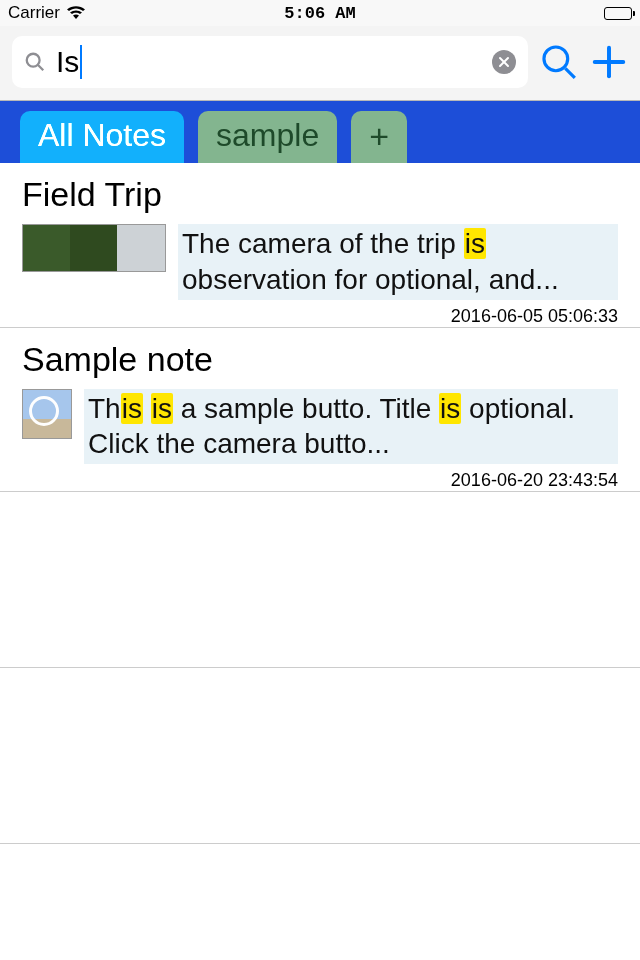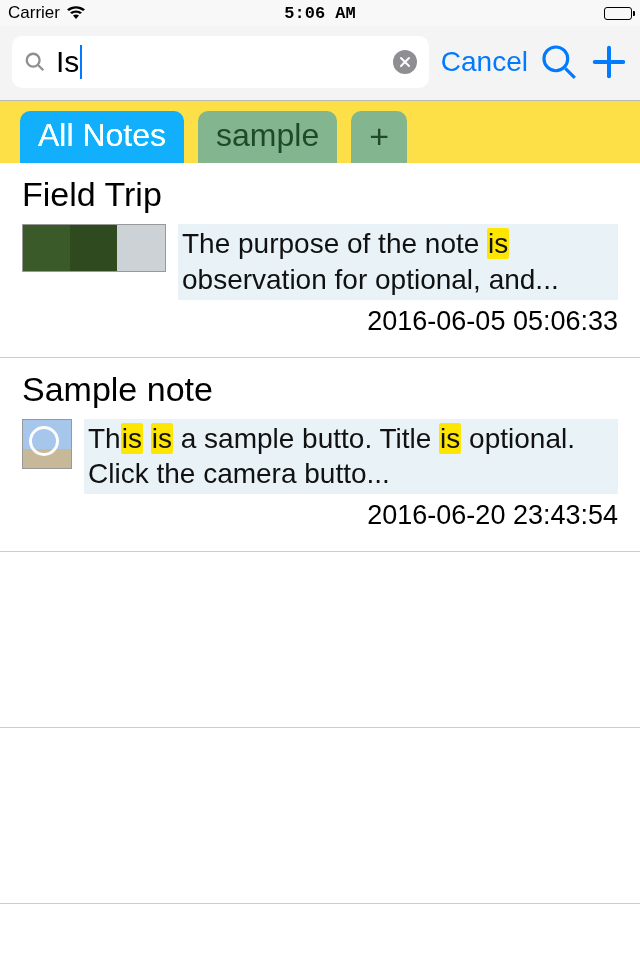--- a/index.html
+++ b/index.html
@@ -65,21 +65,21 @@
     .clear-btn {
       width: 24px; height: 24px; border-radius: 50%;
       background: #8e8e93; color: #fff; display: flex;
       align-items: center; justify-content: center;
       font-size: 18px; flex: none;
     }
     .cancel-btn { color: #007aff; font-size: 28px; }
     .top-icon { color: #007aff; width: 38px; height: 38px; }
 
     .tabs-row {
-      background: #fde047;
+      background: #1d4ed8;
       padding: 10px 20px 0 20px;
       display: flex;
       gap: 14px;
       align-items: stretch;
     }
     .tab {
       padding: 8px 18px 10px 18px;
       border-radius: 10px 10px 0 0;
       font-size: 32px;
       line-height: 1;
@@ -88,21 +88,21 @@
     .tab-inactive { background: #83b58f; color: #1e4a2a; }
     .tab-add {
       background: #83b58f; color: #1e4a2a;
       width: 56px; display: flex; align-items: center; justify-content: center;
       font-size: 34px; font-weight: 300;
     }
 
     .list { }
     .note-item {
       border-bottom: 1px solid #ccc;
-      padding: 12px 22px 20px 22px;
+      padding: 12px 22px 0 22px;
     }
     .note-title {
       font-size: 34px;
       color: #000;
       margin-bottom: 10px;
     }
     .note-body {
       display: flex;
       gap: 12px;
       align-items: flex-start;
@@ -131,21 +131,21 @@
       flex: 1;
       background: #e8f2f7;
       font-size: 28px;
       line-height: 1.28;
       color: #111;
       padding: 2px 4px;
     }
     .hl { background: #ffe600; border-radius: 2px; padding: 0 1px; }
     .timestamp {
       text-align: right;
-      font-size: 27px;
+      font-size: 18px;
       color: #000;
       margin-top: 6px;
     }
     .empty-row {
       height: 176px;
       border-bottom: 1px solid #ccc;
     }
     svg { display: block; }
     .text-cursor-wrap {
       display: flex; align-items: center; flex: 1;
@@ -178,21 +178,20 @@
       <span>Is</span>
         <span class="cursor"></span>
     </div>
     <div class="clear-btn">
       <svg width="12" height="12" viewBox="0 0 12 12" stroke="#fff" stroke-width="2" stroke-linecap="round">
           <line x1="2" y1="2" x2="10" y2="10"></line>
           <line x1="10" y1="2" x2="2" y2="10"></line>
         </svg>
     </div>
   </div>
-  <div class="cancel-btn">Cancel</div>
   <svg class="top-icon" viewBox="0 0 24 24" fill="none" stroke="#007aff" stroke-width="2">
       <circle cx="10" cy="10" r="7.5"></circle>
       <line x1="16" y1="16" x2="22" y2="22"></line>
     </svg>
   <svg class="top-icon" viewBox="0 0 24 24" stroke="#007aff" stroke-width="2.5" stroke-linecap="round">
       <line x1="12" y1="3" x2="12" y2="21"></line>
       <line x1="3" y1="12" x2="21" y2="12"></line>
     </svg>
 </div>
 
@@ -201,21 +200,21 @@
   <div class="tab tab-inactive">sample</div>
   <div class="tab tab-add">+</div>
 </div>
 
 <div class="list">
 
   <div class="note-item">
     <div class="note-title">Field Trip</div>
     <div class="note-body">
       <div class="thumb thumb-nature"></div>
-      <div class="excerpt"><span>The purpose of the note </span><span class="hl">is</span><span> observation for optional, and...</span></div>
+      <div class="excerpt"><span>The camera of the trip </span><span class="hl">is</span><span> observation for optional, and...</span></div>
     </div>
     <div class="timestamp">2016-06-05 05:06:33</div>
   </div>
 
   <div class="note-item">
     <div class="note-title">Sample note</div>
     <div class="note-body">
       <div class="thumb small thumb-sky">
         <div class="wheel"></div>
       </div>

